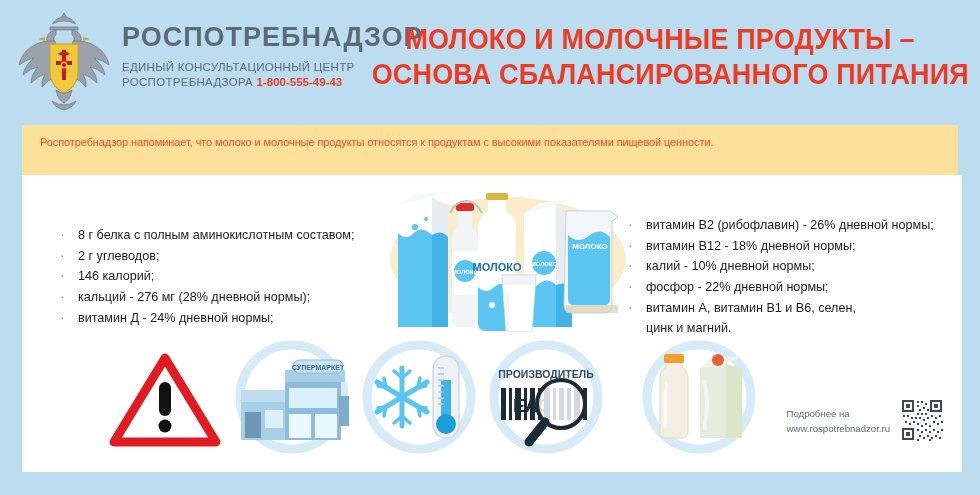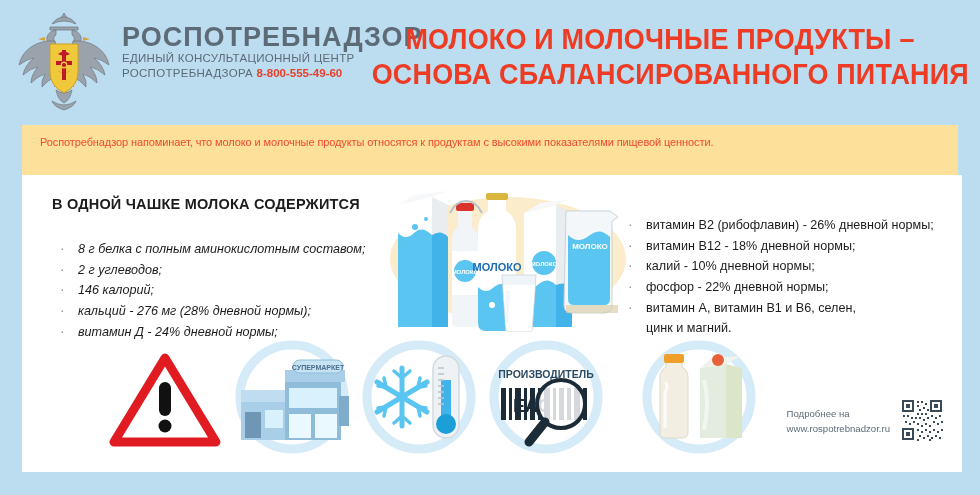--- a/index.html
+++ b/index.html
@@ -13,21 +13,21 @@
 
   
   .header { position: absolute; left: 0; top: 0; width: 980px; height: 125px; }
   .emblem { position: absolute; left: 12px; top: 8px; width: 104px; height: 108px; }
   .brand { position: absolute; left: 122px; top: 24px; }
   .brand-title {
     font-size: 27px; font-weight: bold; letter-spacing: 1.0px;
     color: #5d6b77; line-height: 1; font-family: "Liberation Sans", sans-serif;
   }
   .brand-sub {
-    font-size: 11.5px; color: #5d6b77;
+    margin-top: 9px; font-size: 11.5px; color: #5d6b77;
     letter-spacing: 0.3px; line-height: 1.33;
   }
   .brand-phone { color: #e8402a; font-weight: bold; letter-spacing: 0px; }
 
   .title-block {
     position: absolute; left: 350px; top: 22px; width: 620px;
     text-align: center;
   }
   .title-line {
     color: #ee3b24; font-weight: bold; font-size: 29px;
@@ -53,21 +53,21 @@
     background: #ffffff;
   }
 
   .section-title {
     position: absolute; left: 30px; top: 21px;
     font-size: 14.5px; font-weight: bold; color: #1c1c1c;
     letter-spacing: 0.2px;
   }
 
   .list { position: absolute; font-size: 12.6px; color: #1c1c1c; line-height: 1.64; }
-  .list.left  { left: 34px; top: 64px; width: 320px; font-style: italic; }
+  .list.left  { left: 34px; top: 50px; width: 320px; }
   .list.right { left: 602px; top: 40px; width: 340px; }
   .list-item { position: relative; padding-left: 22px; white-space: nowrap; }
   .list-item::before {
     content: "·"; position: absolute; left: 4px; top: -2px;
     color: #8d8d8d; font-size: 14px;
   }
   .list-item.cont { padding-left: 22px; }
   .list-item.cont::before { content: ""; }
 
   
@@ -125,38 +125,37 @@
         </g>
       </svg>
     </div>
 
     <div class="brand">
       <div class="brand-title">РОСПОТРЕБНАДЗОР</div>
       <div class="brand-sub">
         <div>ЕДИНЫЙ КОНСУЛЬТАЦИОННЫЙ ЦЕНТР</div>
         <div>
           <span>РОСПОТРЕБНАДЗОРА</span>
-          <span class="brand-phone">8-800-555-49-60</span>
+          <span class="brand-phone">1-800-555-49-43</span>
         </div>
       </div>
     </div>
 
     <div class="title-block">
       <div class="title-line">МОЛОКО И МОЛОЧНЫЕ ПРОДУКТЫ –</div>
       <div class="title-line">ОСНОВА СБАЛАНСИРОВАННОГО ПИТАНИЯ</div>
     </div>
   </div>
 
   <div class="note">
     <div class="note-line">Роспотребнадзор напоминает, что молоко и молочные продукты относятся к продуктам с высокими показателями пищевой ценности.</div>
   </div>
 
   <div class="panel">
 
-    <div class="section-title">В ОДНОЙ ЧАШКЕ МОЛОКА СОДЕРЖИТСЯ</div>
 
     <div class="list left">
       <div class="list-item">8 г белка с полным аминокислотным составом;</div>
       <div class="list-item">2 г углеводов;</div>
       <div class="list-item">146 калорий;</div>
       <div class="list-item">кальций - 276 мг (28% дневной нормы);</div>
       <div class="list-item">витамин Д - 24% дневной нормы;</div>
     </div>
 
     <div class="list right">

